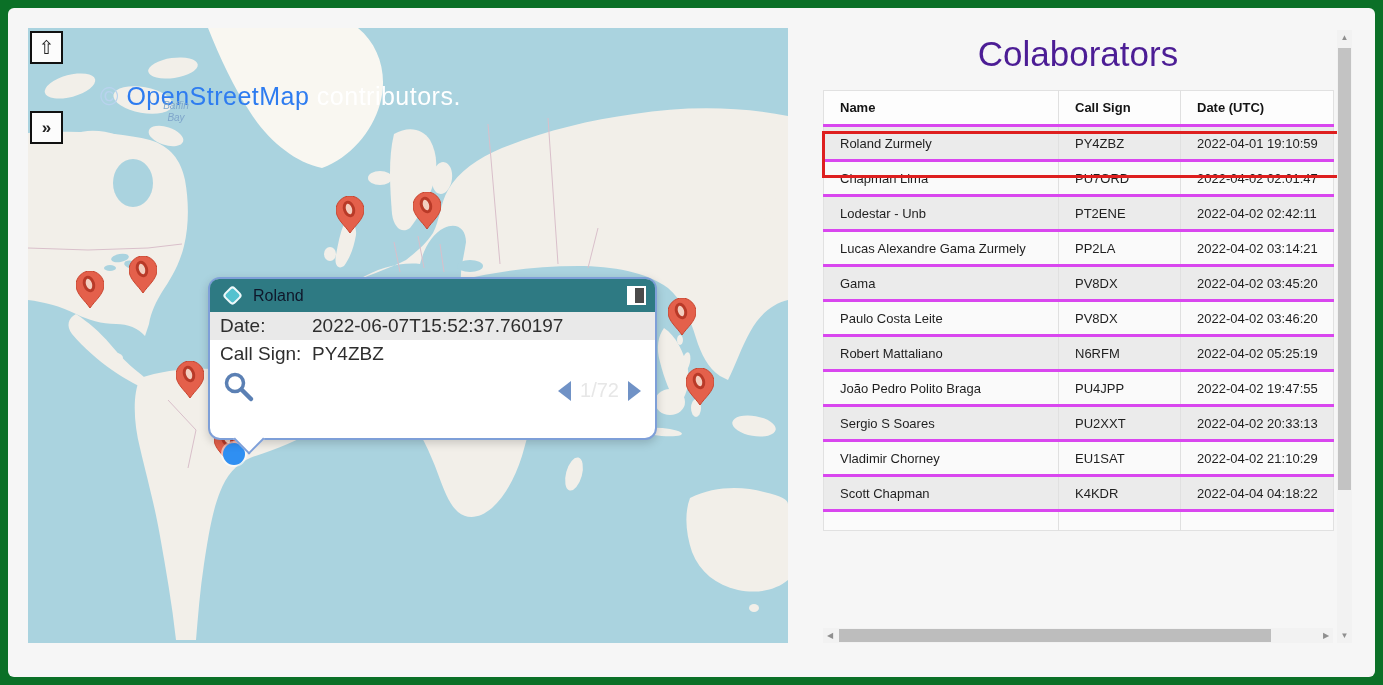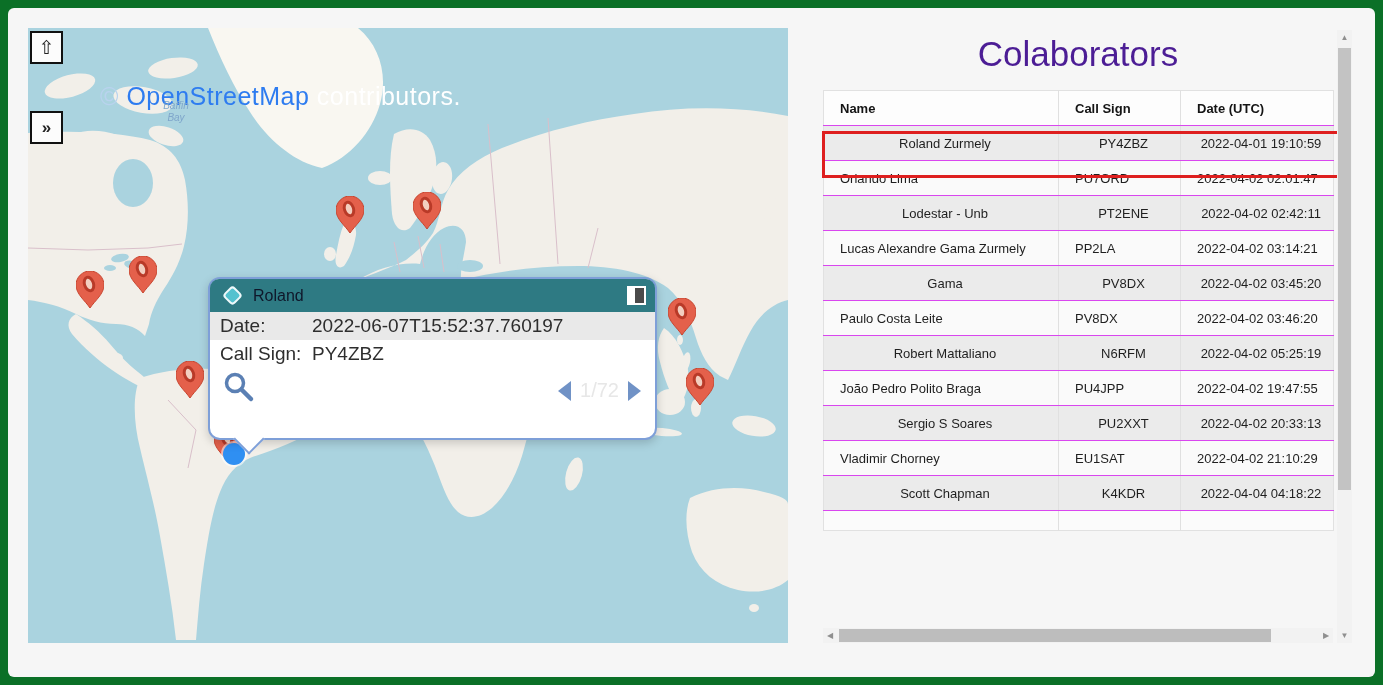--- a/index.html
+++ b/index.html
@@ -47,24 +47,24 @@
   .tri.right { border-left:13px solid #7092c6; }
   .page-ind { color:#e7e7e7; font-size:20px; margin:0 9px; }
 
   
   .panel-title { position:absolute; left:815px; top:26px; width:510px; text-align:center;
                  font-size:35px; color:#4c1d95; }
   .collab-table { position:absolute; left:815px; top:82px; width:510px; border-collapse:collapse;
                   table-layout:fixed; background:#fff; border:1px solid #e1e1e1; font-size:13px; color:#1f1f1f; }
   .collab-table col.c1 { width:235px; } .collab-table col.c2 { width:122px; } .collab-table col.c3 { width:153px; }
   .collab-table th, .collab-table td { height:35px; padding:0 8px 0 16px; text-align:left;
-                  border-bottom:1px solid #d946ef; border-right:1px solid #e0e0e0; overflow:hidden; white-space:nowrap; }
+                  border-bottom:3px solid #d946ef; border-right:1px solid #e0e0e0; overflow:hidden; white-space:nowrap; }
   .collab-table th:last-child, .collab-table td:last-child { border-right:none;margin-top:40px; }
   .collab-table th { font-weight:bold; background:#fdfdfd; color:#141414; }
-  .collab-table tr.alt td { background:#ebebeb;text-align:center; }
+  .collab-table tr.alt td { background:#ebebeb; }
   .collab-table tr.plain td { background:#fafafa; }
   .collab-table tr.partial td { height:20px; background:#fbfbfb; border-bottom:none; }
   .row-highlight { position:absolute; left:814px; top:123px; width:518px; height:47px;
                    border:3px solid #de1f1f; pointer-events:none; }
 
   
   .vscroll { position:absolute; left:1329px; top:22px; width:15px; height:613px; background:#f2f2f2; }
   .vscroll .arrow { position:absolute; left:0; width:15px; height:15px; color:#8f8f8f; font-size:8px;
                     display:flex; align-items:center; justify-content:center; cursor:pointer; }
   .vscroll .arrow.down { bottom:0; }
@@ -253,21 +253,21 @@
         <th>Date (UTC)</th>
       </tr>
     </thead>
     <tbody>
       <tr class="alt">
         <td>Roland Zurmely</td>
             <td>PY4ZBZ</td>
             <td>2022-04-01 19:10:59</td>
           </tr>
       <tr class="plain">
-        <td>Orlando Lima</td>
+        <td>Chapman Lima</td>
             <td>PU7ORD</td>
             <td>2022-04-02 02:01:47</td>
           </tr>
       <tr class="alt">
         <td>Lodestar - Unb</td>
             <td>PT2ENE</td>
             <td>2022-04-02 02:42:11</td>
           </tr>
       <tr class="plain">
         <td>Lucas Alexandre Gama Zurmely</td>

